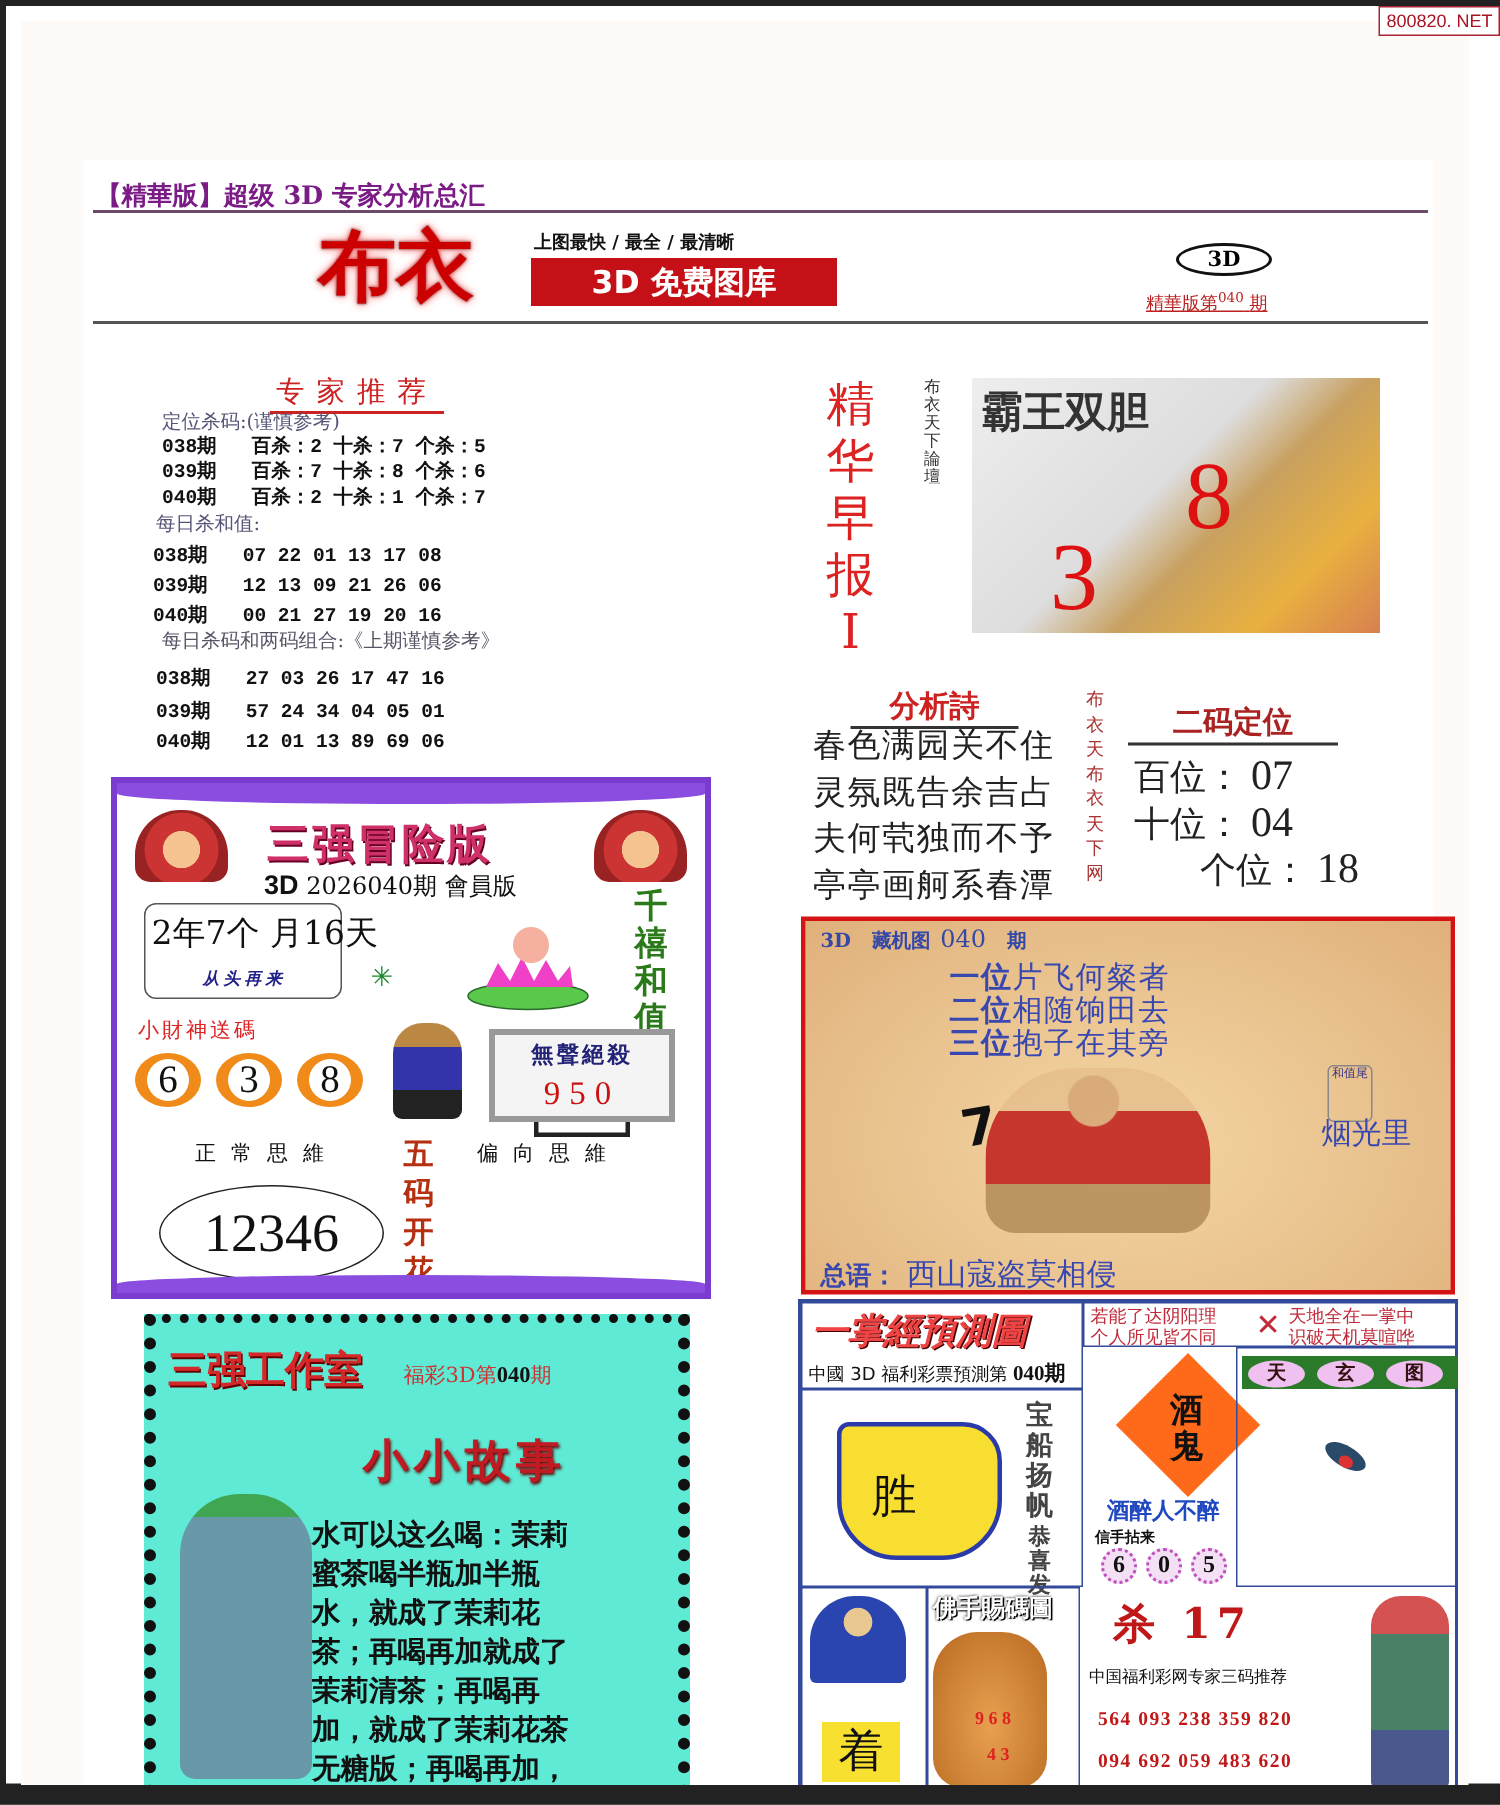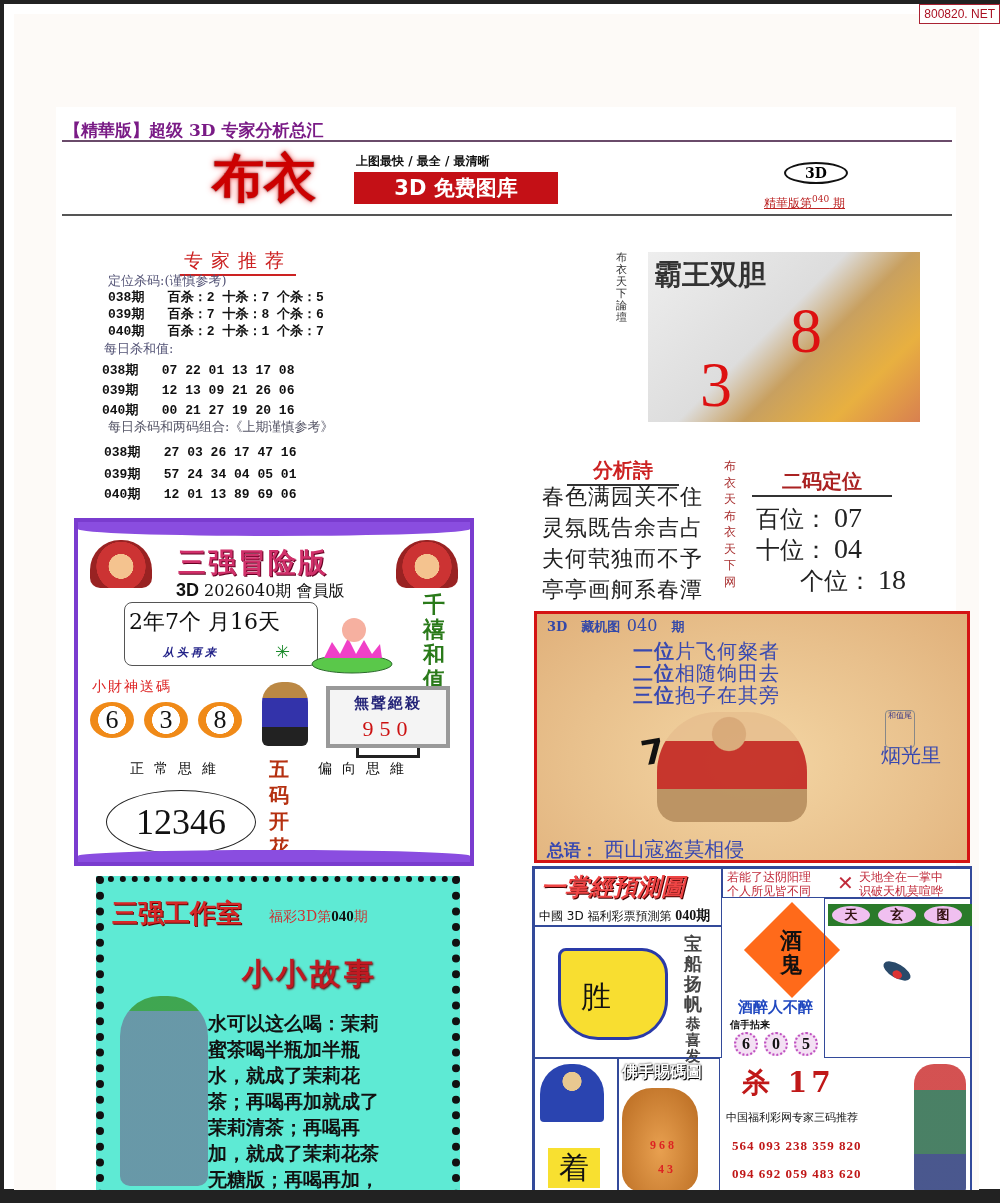--- a/index.html
+++ b/index.html
@@ -39,21 +39,21 @@
   .pos-row .v { font: 28px "Liberation Serif", serif; margin-left: 6px; }
 
   
   .adv { position: absolute; left: 70px; top: 514px; width: 400px; height: 348px; border: 4px solid #7a3ccf; background: #fff; }
   .adv::before { content: ""; position: absolute; left: 0; top: 0; right: 0; height: 14px; background: #8a4de0; border-radius: 0 0 50% 50%; }
   .adv::after { content: ""; position: absolute; left: 0; bottom: 0; right: 0; height: 12px; background: #8a4de0; border-radius: 50% 50% 0 0; }
   .adv-title { position: absolute; left: 100px; top: 22px; font: bold 28px "DejaVu Sans", sans-serif; color: #d0306a; letter-spacing: 2px; text-shadow: 1px 1px 0 #602; }
   .adv-sub { position: absolute; left: 98px; top: 58px; font: 16px "DejaVu Serif", serif; color: #111; }
   .adv-sub b { font: bold 18px "Liberation Sans", sans-serif; }
   .god { position: absolute; width: 62px; height: 48px; border-radius: 30px 30px 10px 10px; background: radial-gradient(circle at 50% 55%, #f4c38f 0 30%, #c33 31% 60%, #922 61%); }
-  .timebox { position: absolute; left: 18px; top: 80px; width: 194px; height: 64px; border: 1.5px solid #555; border-radius: 8px; margin-left: 28px; }
+  .timebox { position: absolute; left: 18px; top: 80px; width: 132px; height: 64px; border: 1.5px solid #555; border-radius: 8px; }
   .timebox .t { position: absolute; left: 4px; top: 4px; font: 22px "DejaVu Serif", serif; color: #111; white-space: nowrap; }
   .timebox .r { position: absolute; left: 38px; top: 42px; font: italic bold 11px "DejaVu Serif", serif; color: #228; letter-spacing: 3px; }
   .star { position: absolute; left: 150px; top: 38px; color: #1a8a2a; font: 18px "DejaVu Sans", sans-serif; }
   .lotus { position: absolute; left: 232px; top: 92px; width: 84px; height: 60px; }
   .vgreen { position: absolute; left: 342px; top: 70px; width: 28px; font: bold 22px "DejaVu Sans", sans-serif; color: #2a7a1a; line-height: 25px; text-align: center; }
   .caishen-label { position: absolute; left: 14px; top: 156px; font: 14px "DejaVu Serif", serif; color: #d22; letter-spacing: 2px; }
   .ball { position: absolute; top: 180px; width: 44px; height: 36px; border-radius: 50%; background: radial-gradient(circle, #fff 0 48%, #f08a18 50%); text-align: center; font: 26px "Liberation Serif", serif; line-height: 36px; color: #111; }
   .warrior { position: absolute; left: 184px; top: 160px; width: 46px; height: 64px; background: linear-gradient(#b84 0 25%, #33a 25% 70%, #222 70%); border-radius: 20px 20px 6px 6px; }
   .tv { position: absolute; left: 248px; top: 164px; width: 124px; height: 62px; border: 4px solid #999; background: #f4f4f4; }
   .tv .l1 { position: absolute; left: 0; right: 0; top: 4px; text-align: center; font: bold 15px "DejaVu Serif", serif; color: #227; letter-spacing: 2px; }
@@ -142,20 +142,21 @@
   <div class="row" style="left:104px;top:318px;"><span>040期</span>   <span>百杀：2 十杀：1 个杀：7</span></div>
   <div class="sub-label" style="left:100px;top:336px;text-align:center;">每日杀和值:</div>
   <div class="row" style="left:98px;top:357px;"><span>038期</span>   <span>07 22 01 13 17 08</span></div>
   <div class="row" style="left:98px;top:377px;"><span>039期</span>   <span>12 13 09 21 26 06</span></div>
   <div class="row" style="left:98px;top:397px;"><span>040期</span>   <span>00 21 27 19 20 16</span></div>
   <div class="sub-label" style="left:104px;top:414px;color:#556;">每日杀码和两码组合:《上期谨慎参考》</div>
   <div class="row" style="left:100px;top:439px;"><span>038期</span>   <span>27 03 26 17 47 16</span></div>
   <div class="row" style="left:100px;top:461px;"><span>039期</span>   <span>57 24 34 04 05 01</span></div>
   <div class="row" style="left:100px;top:481px;"><span>040期</span>   <span>12 01 13 89 69 06</span></div>
 
+  <div class="vert-red">精华早报I</div>
   <div class="vert-small">布衣天下論壇</div>
   <div class="img-box">
     <div class="img-title">霸王双胆</div>
     <div class="big-num" style="left:52px;top:96px;">3</div>
     <div class="big-num" style="left:142px;top:42px;">8</div>
   </div>
 
   <div class="poem-title">分析詩</div>
   <div class="poem-line" style="top:478px;">春色满园关不住</div>
   <div class="poem-line" style="top:509px;">灵氛既告余吉占</div>

